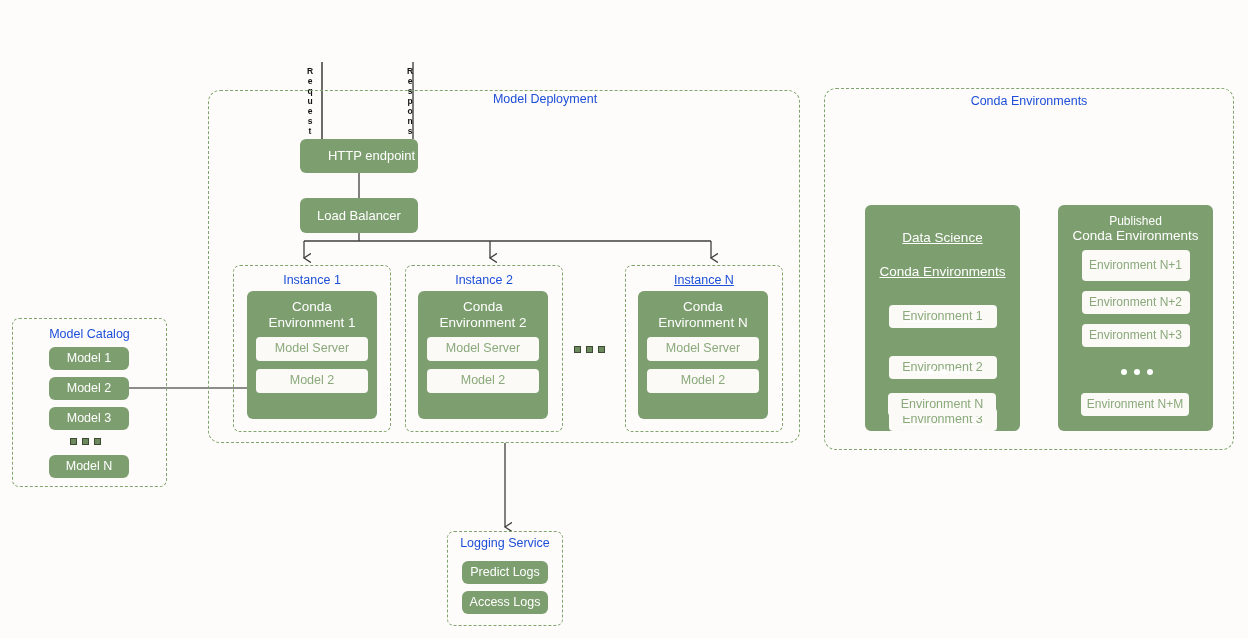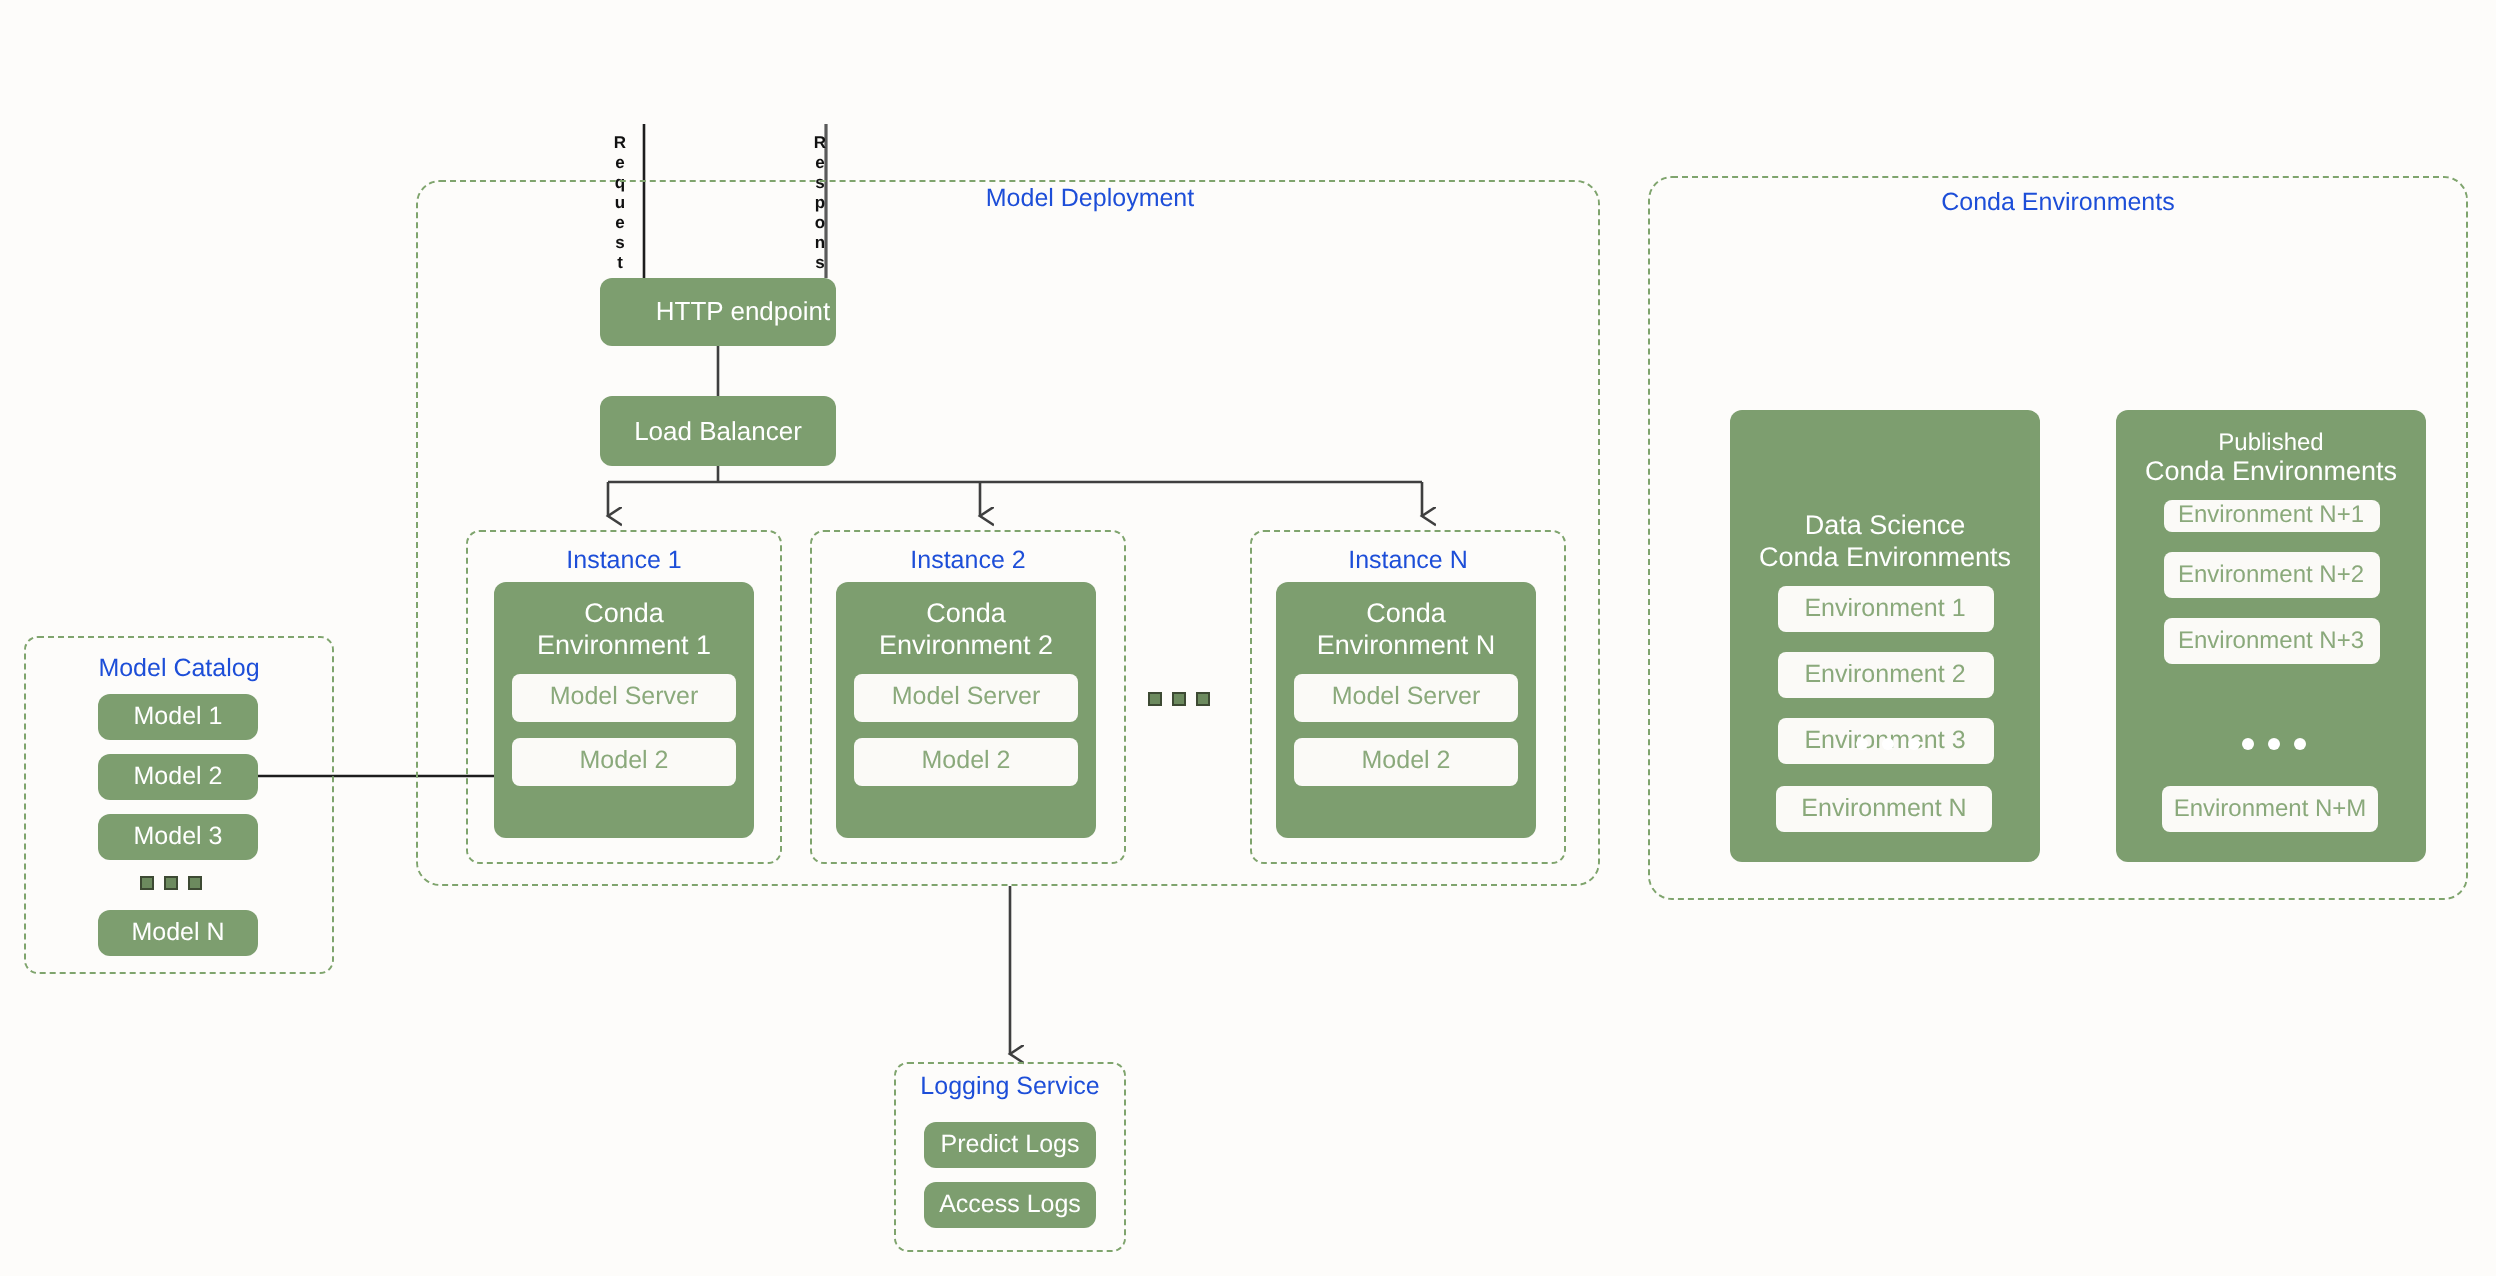--- a/index.html
+++ b/index.html
@@ -168,21 +168,21 @@
     <div class="white-box" style="width:112px;height:24px;">Model 2</div>
   </div>
 
   <div class="dots-sq" style="left:574px;top:346px;">
     <i></i>
       <i></i>
       <i></i>
   </div>
 
   <div class="abs dashed-group-sq" style="left:625px;top:265px;width:158px;height:167px;"></div>
-  <div class="group-label" style="left:625px;top:273px;width:158px;">Instance N</div>
+  <div class="group-label" style="left:625px;top:273px;width:158px;text-decoration:underline;">Instance N</div>
   <div class="abs green-box" style="left:638px;top:291px;width:130px;height:128px;flex-direction:column;justify-content:flex-start;padding-top:8px;">
     <div style="font-size:13.5px;">Conda</div>
     <div style="font-size:13.5px;margin-bottom:6px;">Environment N</div>
     <div class="white-box" style="width:112px;height:24px;margin-bottom:8px;">Model Server</div>
     <div class="white-box" style="width:112px;height:24px;">Model 2</div>
   </div>
 
   <div class="abs dashed-group-sq" style="left:12px;top:318px;width:155px;height:169px;"></div>
   <div class="group-label" style="left:12px;top:327px;width:155px;">Model Catalog</div>
   <div class="abs green-box" style="left:49px;top:347px;width:80px;height:23px;font-size:12.5px;">
@@ -208,38 +208,38 @@
   <div class="abs green-box" style="left:462px;top:561px;width:86px;height:23px;font-size:12.5px;">
     <span>Predict Logs</span>
   </div>
   <div class="abs green-box" style="left:462px;top:591px;width:86px;height:23px;font-size:12.5px;">
     <span>Access Logs</span>
   </div>
 
   <div class="abs dashed-group" style="left:824px;top:88px;width:410px;height:362px;"></div>
   <div class="group-label" style="left:824px;top:94px;width:410px;">Conda Environments</div>
 
-  <div class="abs green-box" style="left:865px;top:205px;width:155px;height:226px;flex-direction:column;justify-content:center;padding-top:1px;">
+  <div class="abs green-box" style="left:865px;top:205px;width:155px;height:226px;flex-direction:column;justify-content:space-between;padding-top:25px;text-decoration:underline;">
     <div style="font-size:13.5px;">Data Science</div>
     <div style="font-size:13.5px;margin-bottom:6px;">Conda Environments</div>
     <div class="white-box" style="width:108px;height:23px;margin-bottom:10px;">Environment 1</div>
     <div class="white-box" style="width:108px;height:23px;margin-bottom:10px;">Environment 2</div>
     <div class="white-box" style="width:108px;height:23px;">Environment 3</div>
   </div>
   <div class="dots-round" style="left:928px;top:369px;">
     <i></i>
       <i></i>
       <i></i>
   </div>
   <div class="abs white-box" style="left:888px;top:393px;width:108px;height:23px;">Environment N</div>
 
   <div class="abs green-box" style="left:1058px;top:205px;width:155px;height:226px;flex-direction:column;justify-content:flex-start;padding-top:9px;">
     <div style="font-size:12px;">Published</div>
     <div style="font-size:13.5px;margin-bottom:6px;">Conda Environments</div>
-    <div class="white-box" style="width:108px;height:16px;margin-bottom:10px;font-size:12px;">Environment N+1</div>
+    <div class="white-box" style="width:108px;height:31px;margin-bottom:10px;font-size:12px;">Environment N+1</div>
     <div class="white-box" style="width:108px;height:23px;margin-bottom:10px;font-size:12px;">Environment N+2</div>
     <div class="white-box" style="width:108px;height:23px;font-size:12px;">Environment N+3</div>
   </div>
   <div class="dots-round" style="left:1121px;top:369px;">
     <i></i>
       <i></i>
       <i></i>
   </div>
   <div class="abs white-box" style="left:1081px;top:393px;width:108px;height:23px;font-size:12px;">Environment N+M</div>
 

